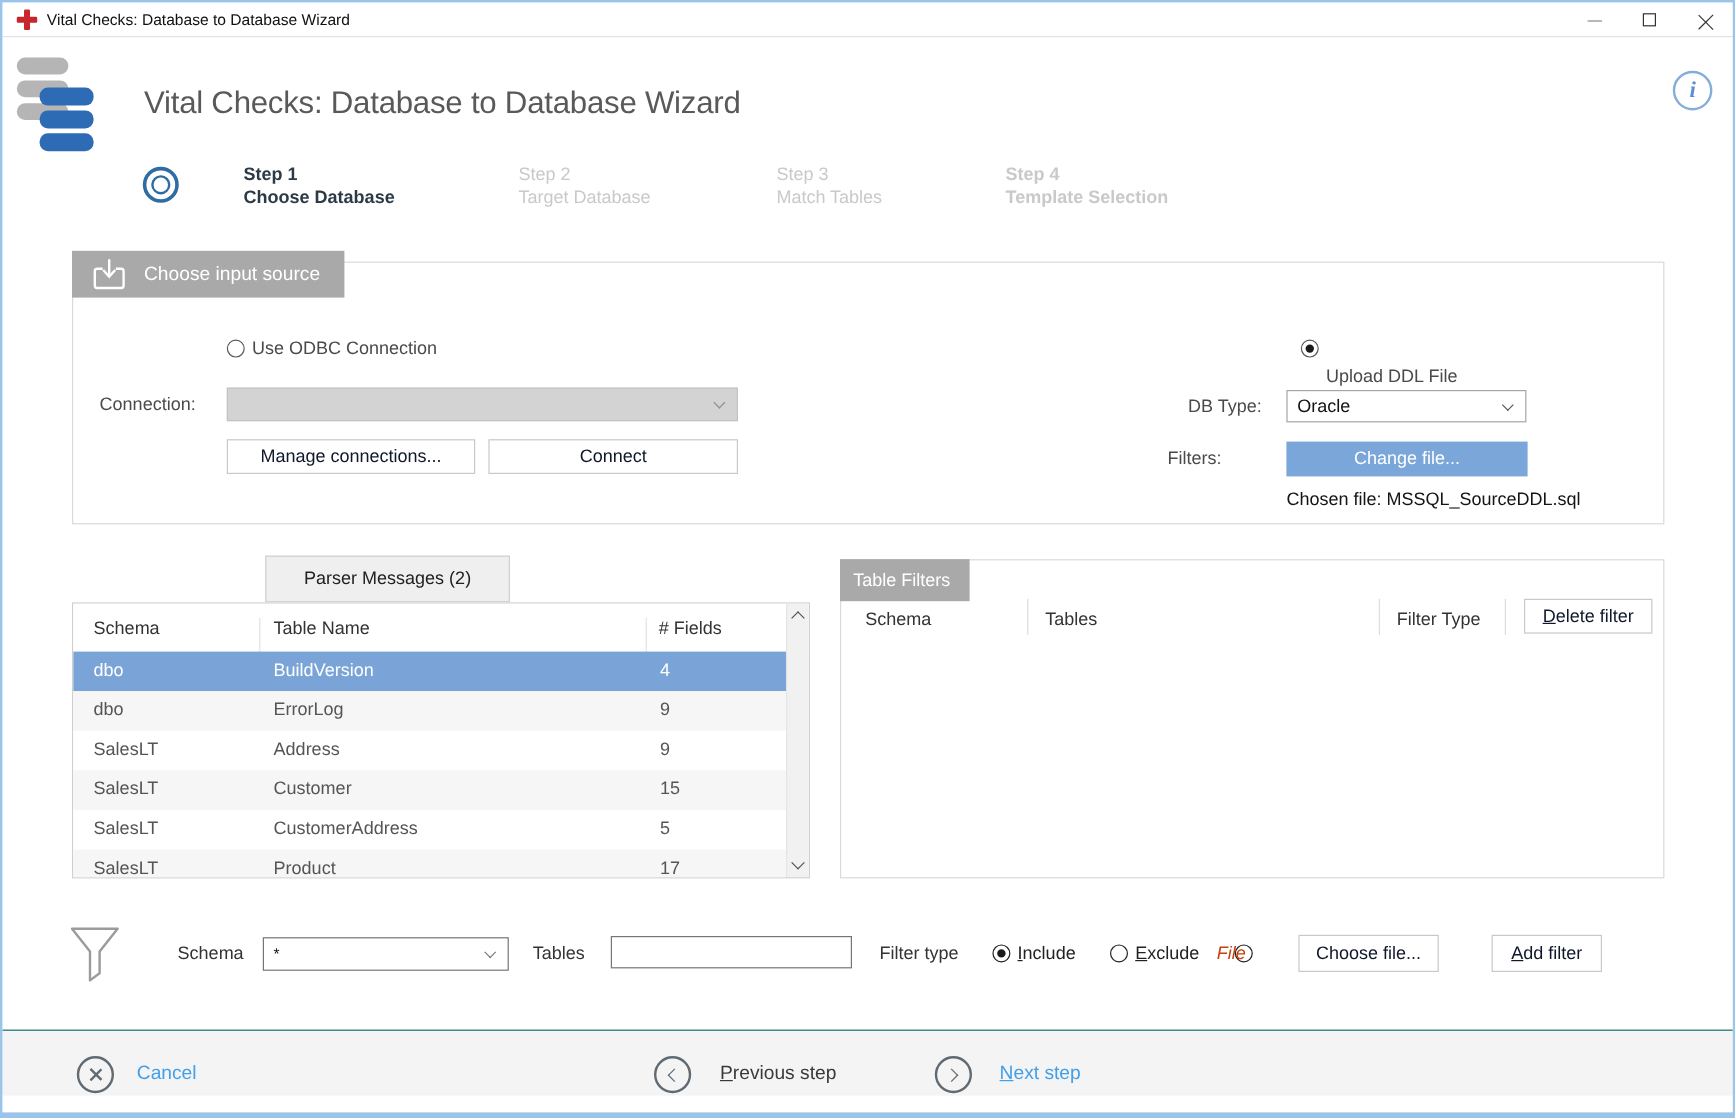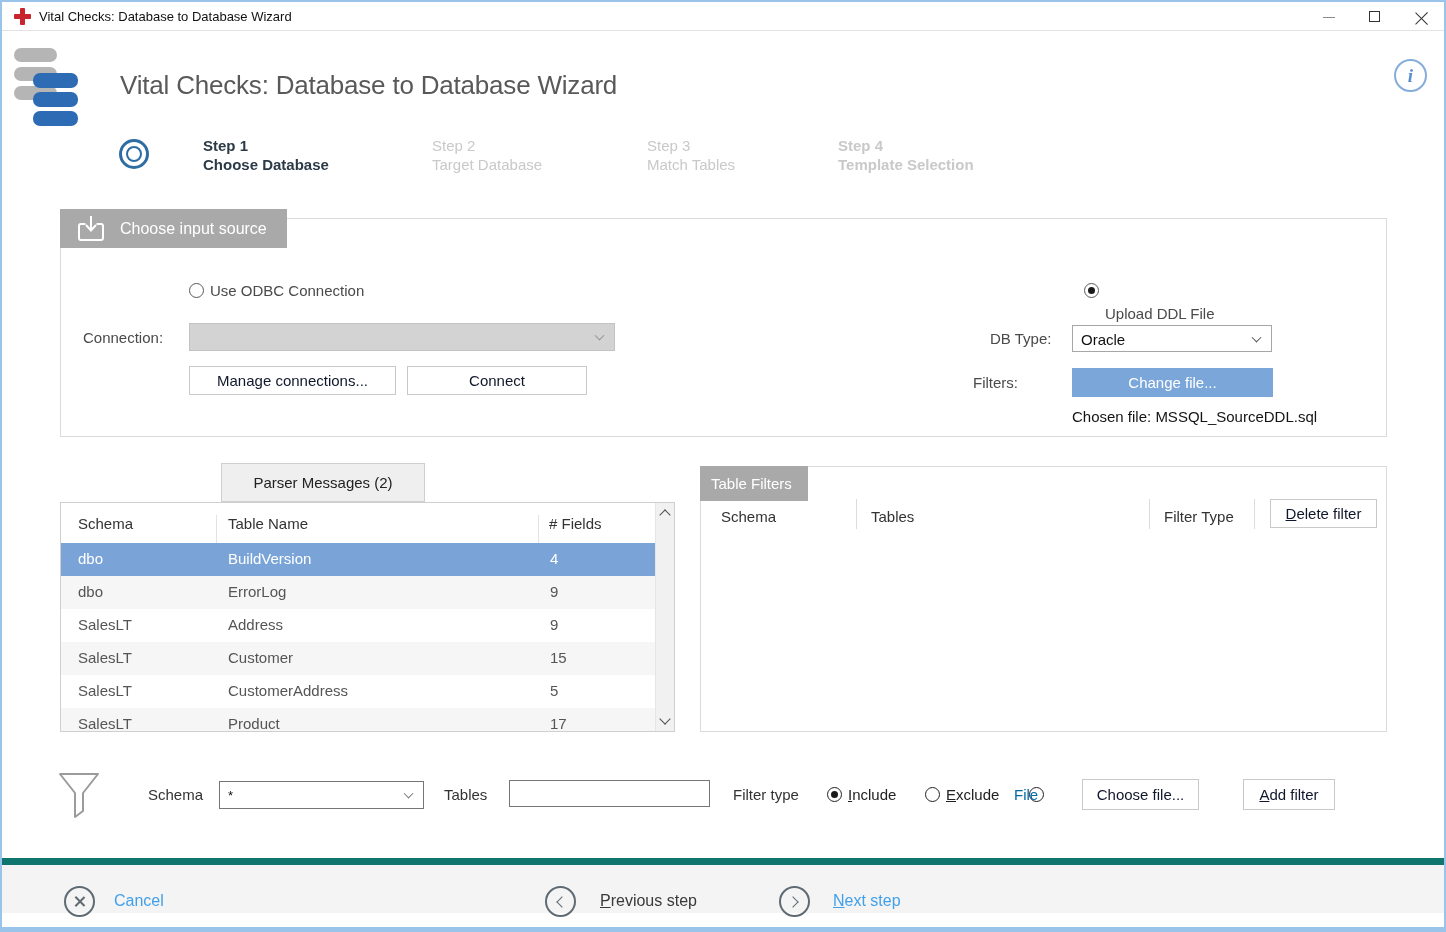--- a/index.html
+++ b/index.html
@@ -92,21 +92,21 @@
   
   .filters-box { position:absolute; left:700px; top:466px; width:687px; height:266px; border:1px solid #dadada; background:#fff; }
   .filters-box .fh { position:absolute; top:41px; font-size:15px; color:#333; }
   .fh-sep { position:absolute; top:32px; height:30px; width:1px; background:#dcdcdc; }
 
   
   .funnel { position:absolute; left:58px; top:772px; }
   .input-box { position:absolute; border:1px solid #767676; background:#fff; font-size:14px; color:#111; padding:0 6px; font-family:"Liberation Sans", sans-serif; }
 
   
-  .footer { position:absolute; left:2px; right:2px; top:858px; height:55px; background:#f4f4f4; border-top:7px solid #0f766e;padding-left:44px; }
+  .footer { position:absolute; left:2px; right:2px; top:858px; height:55px; background:#f4f4f4; border-top:1px solid #0f766e;padding-left:44px; }
   .nav-circle { position:absolute; top:21px; width:31px; height:31px; border:2px solid #5f6a72; border-radius:50%; }
   .nav-x::before,.nav-x::after { content:""; position:absolute; left:13px; top:7px; width:1.6px; height:13px; background:#5f6a72; }
   .nav-x::before{ transform:rotate(45deg);} .nav-x::after{ transform:rotate(-45deg);}
   .nav-chev { position:absolute; top:9.5px; width:8px; height:8px; border-right:1.6px solid #5f6a72; border-bottom:1.6px solid #5f6a72; }
   .nav-chev-left { left:11px; transform:rotate(135deg); }
   .nav-chev-right { left:8px; transform:rotate(-45deg); }
   .nav-label { position:absolute; top:27px; font-size:16px; white-space:nowrap; }
   .c-blue { color:#42a0ea; } .c-dark { color:#3a3a3a; }
   u { text-decoration:underline; }
 </style>
@@ -181,21 +181,21 @@
 
   <span class="radio checked" style="left:1084px; top:283px;"></span>
   <span class="radio-label" style="left:1105px; top:282px;margin-top:23px;">Upload DDL File</span>
 
   <span class="lbl" style="left:83px; top:329px;">Connection:</span>
   <div class="dd dd-disabled" style="left:189px; top:323px; width:426px; height:28px;">
     <span class="dd-text"></span>
     <span class="chev"></span>
   </div>
   <div class="btn btn-disabled" style="left:189px; top:366px; width:207px; height:29px;">Manage connections...</div>
-  <div class="btn btn-disabled" style="left:407px; top:366px; width:180px; height:29px;">Connect</div>
+  <div class="btn btn-disabled" style="left:407px; top:366px; width:208px; height:29px;">Connect</div>
 
   <span class="lbl" style="left:990px; top:330px;">DB Type:</span>
   <div class="dd" style="left:1072px; top:325px; width:200px; height:27px;">
     <span class="dd-text">Oracle</span>
     <span class="chev" style="border-color:#555;"></span>
   </div>
   <span class="lbl" style="left:973px; top:374px;">Filters:</span>
   <div class="btn btn-primary" style="left:1072px; top:368px; width:201px; height:29px;">Change file...</div>
   <div class="chosen-file">Chosen file: MSSQL_SourceDDL.sql</div>
 
@@ -272,21 +272,21 @@
   </div>
   <span class="lbl" style="left:444px; top:786px; color:#333;">Tables</span>
   <input class="input-box" style="left: 509px; top: 780px; width: 201px; height: 27px;" value="">
   <span class="lbl" style="left:733px; top:786px; color:#333;">Filter type</span>
 
   <span class="radio checked" style="left:827px; top:787px; border-color:#222;"></span>
   <span class="radio-label" style="left:848px; top:786px; color:#222;"><u>I</u>nclude</span>
   <span class="radio" style="left:925px; top:787px; border-color:#222;"></span>
   <span class="radio-label" style="left:946px; top:786px; color:#222;"><u>E</u>xclude</span>
   <span class="radio" style="left:1029px; top:787px; border-color:#222;"></span>
-  <span class="radio-label" style="left:1014px; top:786px; color:#0369a1;">File</span>
+  <span class="radio-label" style="left:1014px; top:786px; color:#c2410c;font-style:italic;">File</span>
 
   <div class="btn btn-disabled" style="left:1082px; top:779px; width:117px; height:31px;">Choose file...</div>
   <div class="btn btn-disabled" style="left:1243px; top:779px; width:92px; height:31px;"><u>A</u>dd filter</div>
 
   <div class="footer">
     <div class="nav-circle nav-x" style="left:62px;"></div>
     <span class="nav-label c-blue" style="left:112px;">Cancel</span>
 
     <div class="nav-circle" style="left:543px;">
         <span class="nav-chev nav-chev-left"></span>

